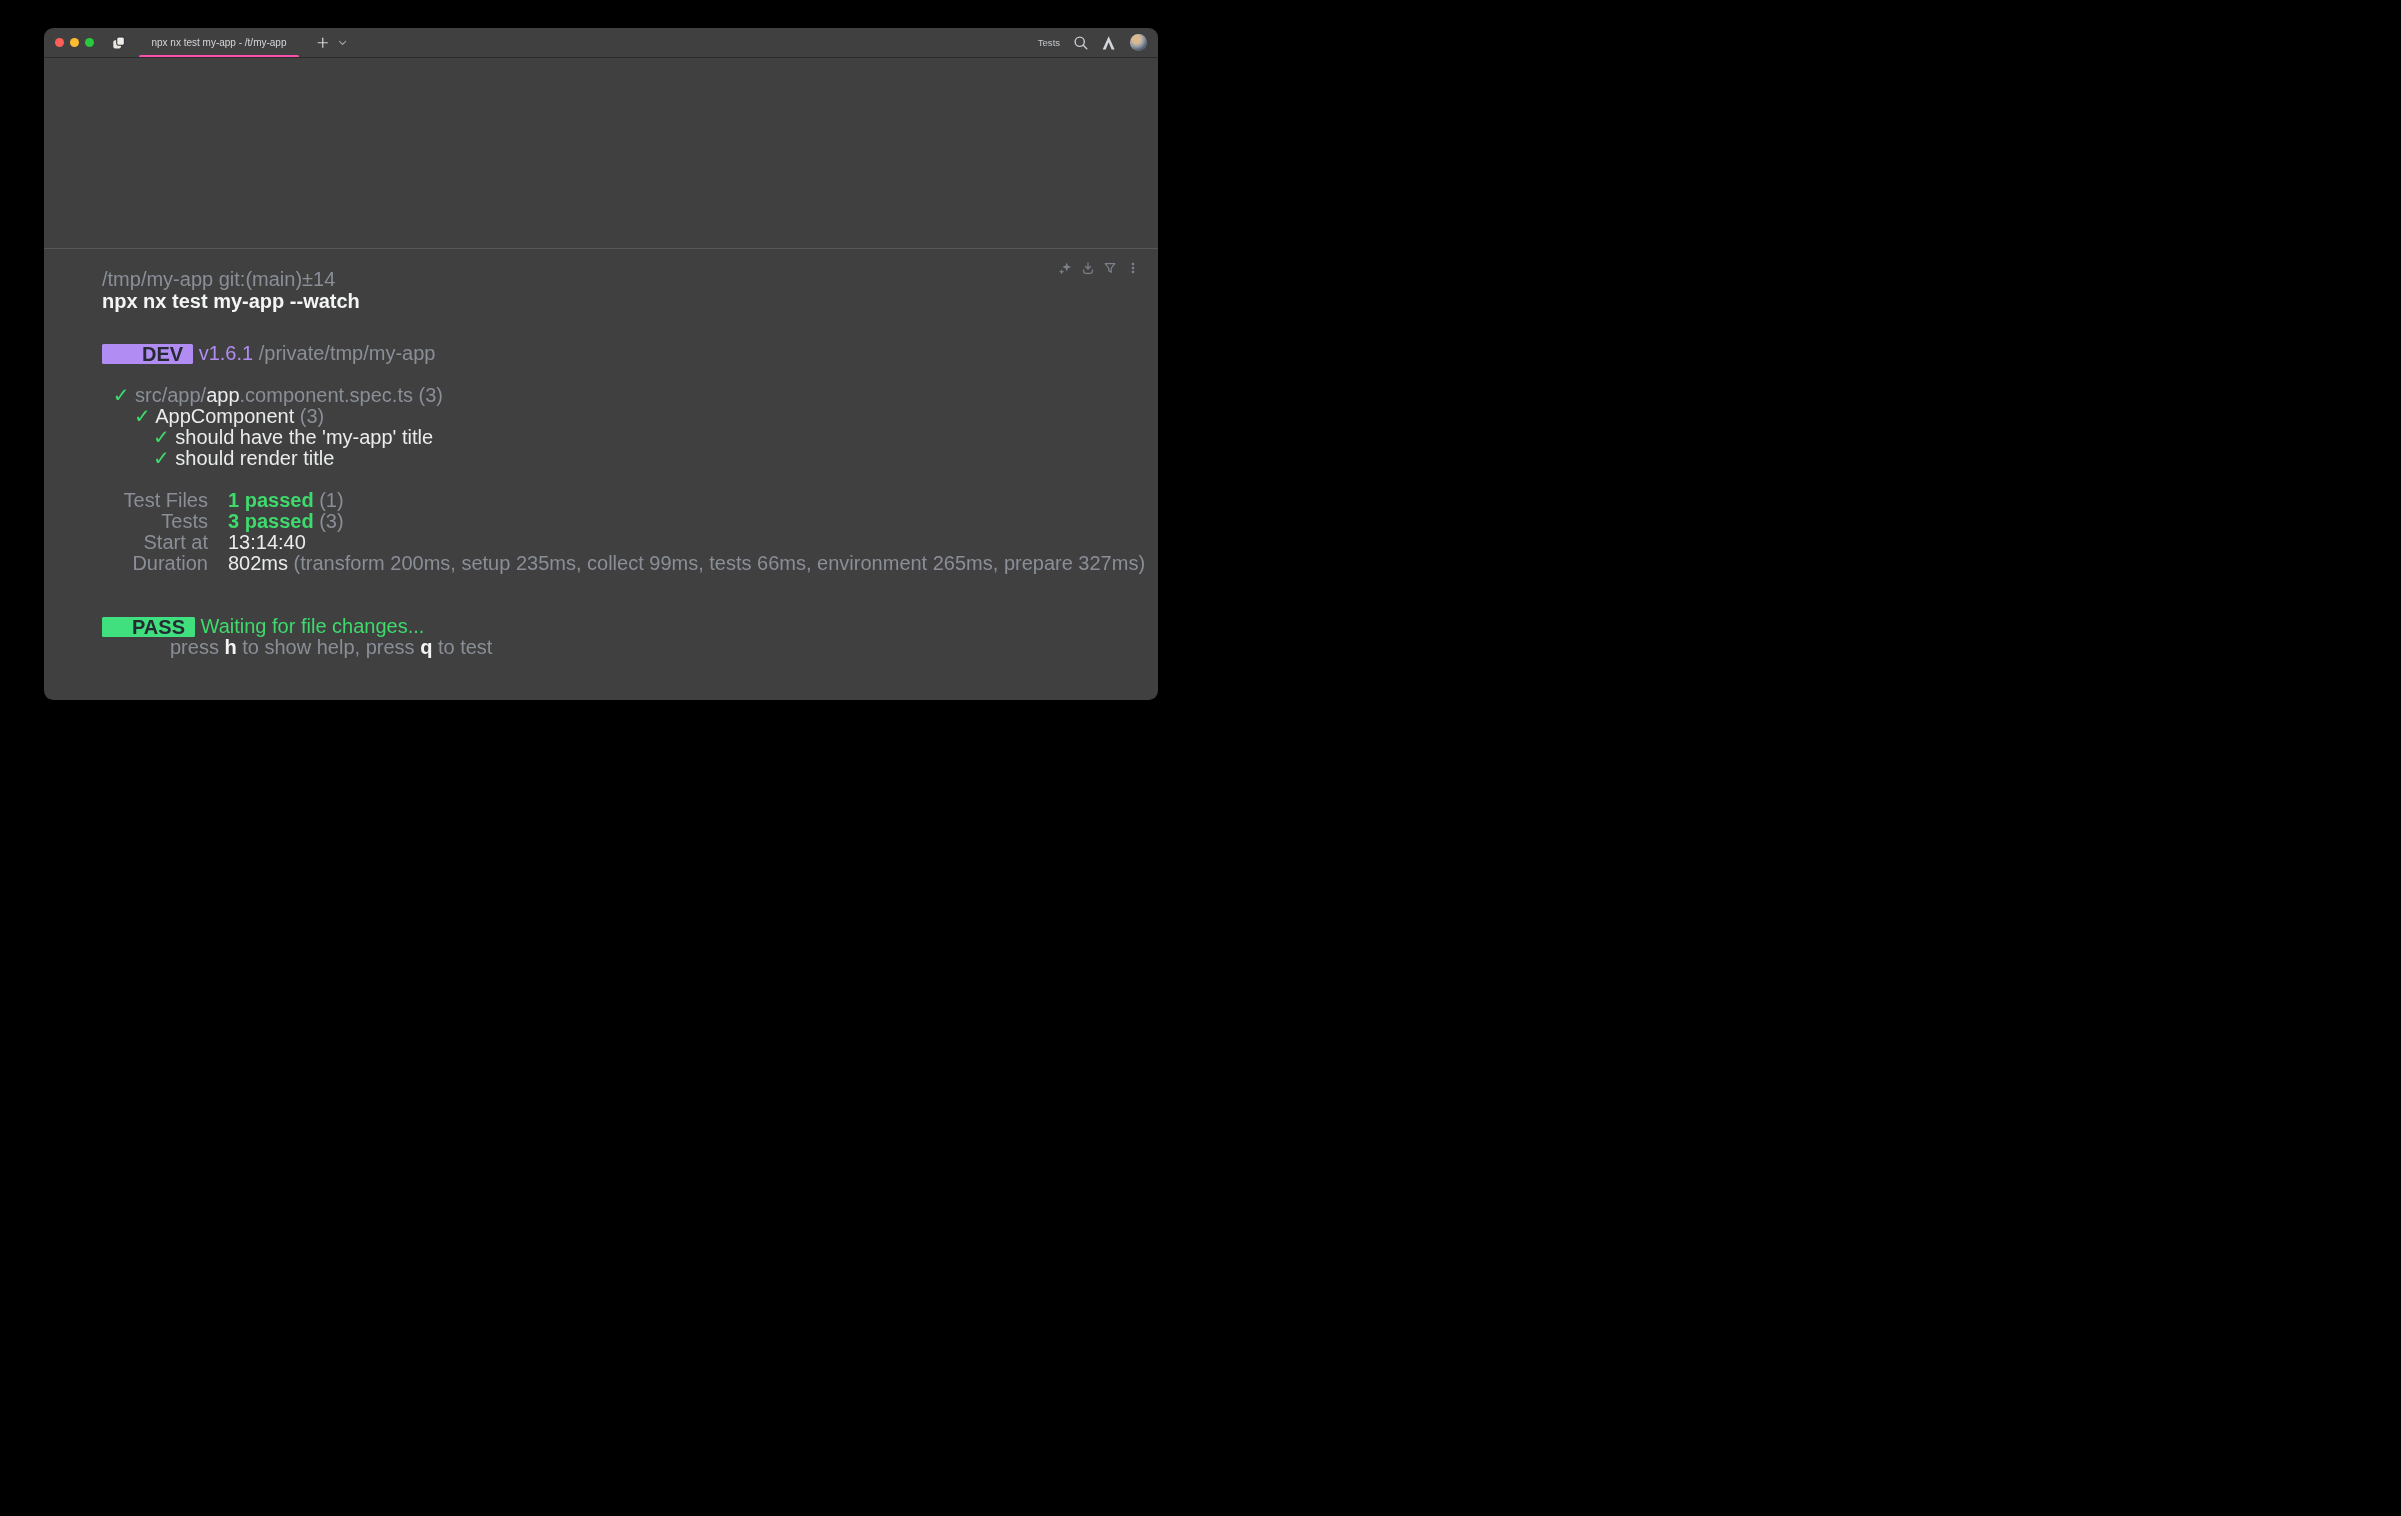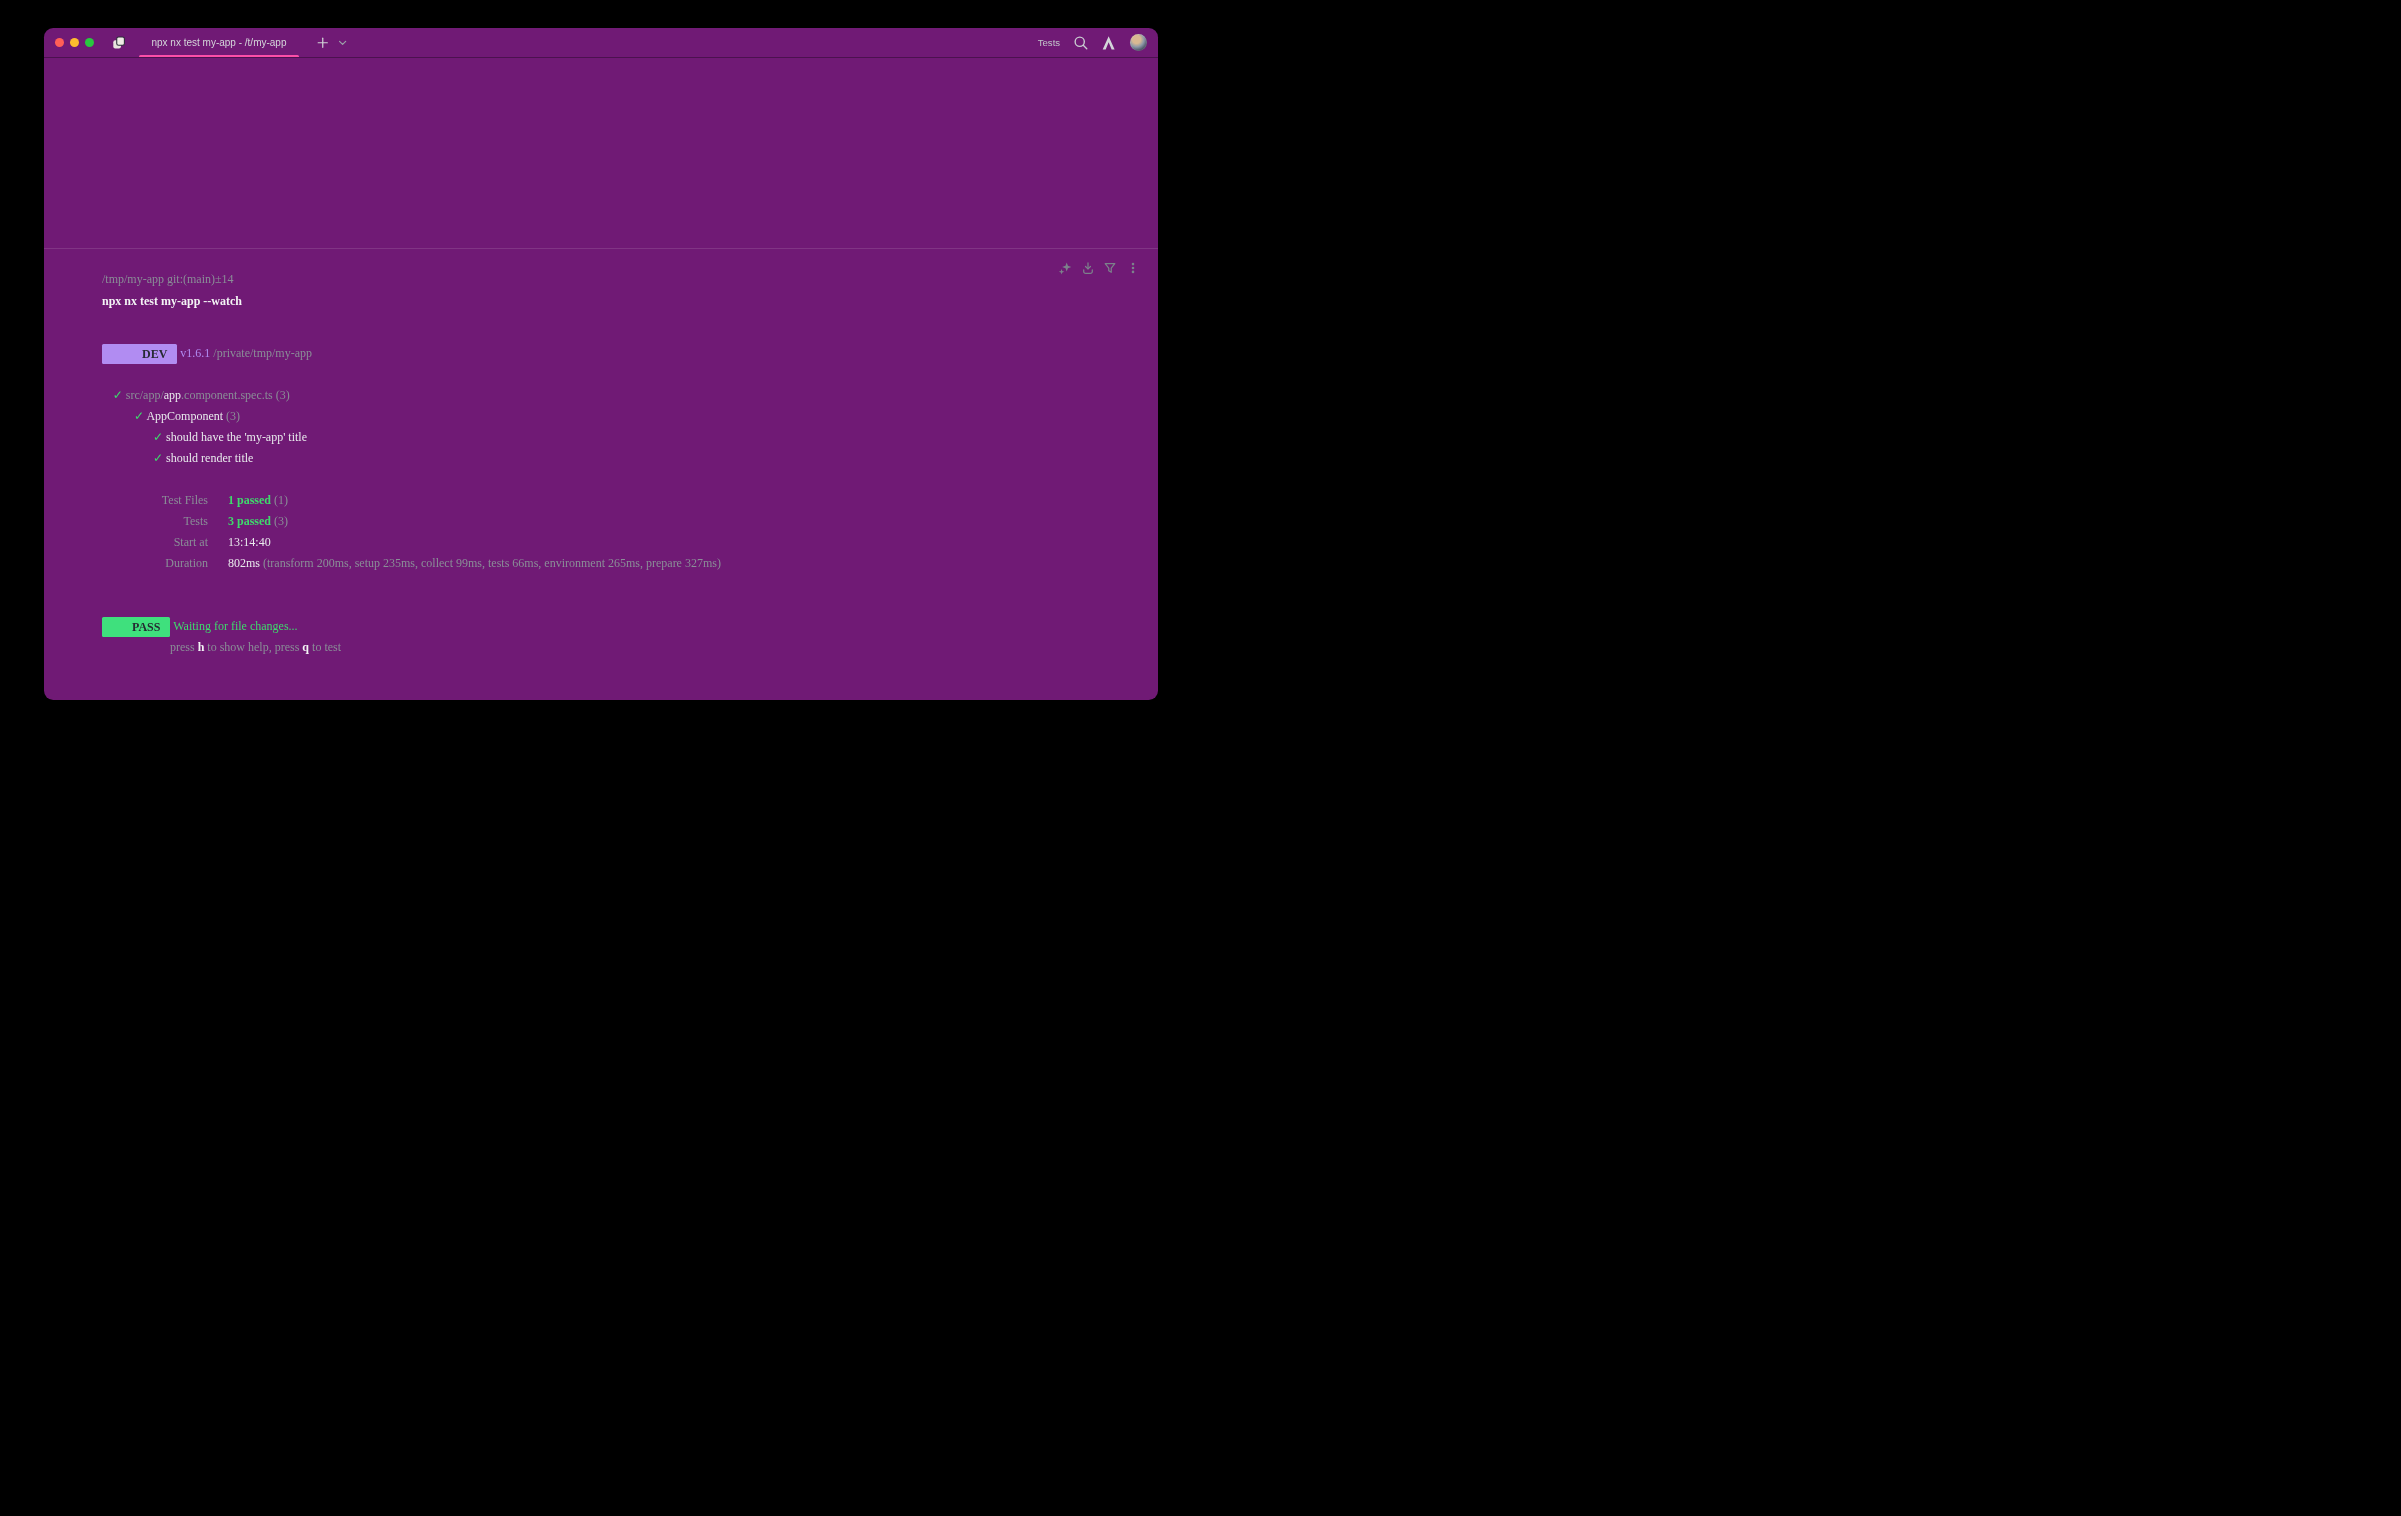--- a/index.html
+++ b/index.html
@@ -1,19 +1,19 @@
 <!DOCTYPE html>
 <html style="--pass_green: #3eda6c; --badge_green_bg: #3fe07d; --purple: #b18cf2; --badge_purple_bg: #b18cf2; --tab_accent_pink: #fb4fa9; --traffic_red: #ff5f57; --traffic_yellow: #febc2e; --traffic_green: #28c83f;font-size:12.3px"><head>
 <meta charset="utf-8">
 <style>
   html,body{margin:0;padding:0;background:#000;}
   .page{position:relative;width:1201px;height:758px;background:#000;overflow:hidden;
         font-family:"Liberation Sans",sans-serif;}
   .window{position:absolute;left:44px;top:28px;width:1114px;height:672px;
-          background:#701a75;border-radius:9.2px;overflow:hidden;
+          background:#404040;border-radius:9.2px;overflow:hidden;
           box-shadow:0 23px 61px rgba(0,0,0,.85);}
   
   .tabbar{height:29px;display:flex;align-items:center;padding:0 9.2px;
           border-bottom:0.8px solid rgba(0,0,0,.32);}
   .traffic{display:flex;align-items:center;gap:6.1px;margin-right:17px;padding-left:1.5px;}
   .tl{width:9.2px;height:9.2px;border-radius:50%;display:inline-block;}
   .tl.red{background:var(--traffic_red,#ff5f57);}
   .tl.yellow{background:var(--traffic_yellow,#febc2e);}
   .tl.green{background:var(--traffic_green,#28c83f);}
   .iconbtn{background:none;border:none;padding:0;display:flex;align-items:center;
@@ -30,21 +30,21 @@
   .avatar{width:17.6px;height:17.6px;border-radius:50%;display:inline-block;overflow:hidden;
           background:radial-gradient(circle at 38% 32%,#d9b992 0 26%,#8d99a8 48%,#4b5364 72%,#2c3140 100%);
           box-shadow:inset 0 0 0 0.8px rgba(255,255,255,.15);}
   
   .prev-block{height:190px;}
   .block{position:relative;border-top:0.8px solid rgba(255,255,255,.12);
          padding:20px 0 0 58px;}
   .block-actions{position:absolute;top:12.3px;right:18.4px;display:flex;align-items:center;gap:8.4px;}
   .block-actions .iconbtn{width:14px;height:14px;}
   
-  .term{font-family:Liberation Serif, serif;font-size:12px;}
+  .term{font-family:Liberation Sans, sans-serif;font-size:20px;}
   .t-line{height:21px;line-height:21px;white-space:pre;color:#8a8e97;}
   .dim{color:#8a8e97;}
   .white{color:#e9ebed;}
   .bwhite{color:#f3f4f5;font-weight:bold;}
   .green{color:var(--pass_green,#3eda6c);}
   .gb{color:var(--pass_green,#3eda6c);font-weight:bold;}
   .purple{color:var(--purple,#b18cf2);}
   .cmd{margin-top:1px;}
   .output{margin-top:9.6px;}
   .badge{display:inline-block;font-weight:bold;color:#262a33;border-radius:1.5px;

